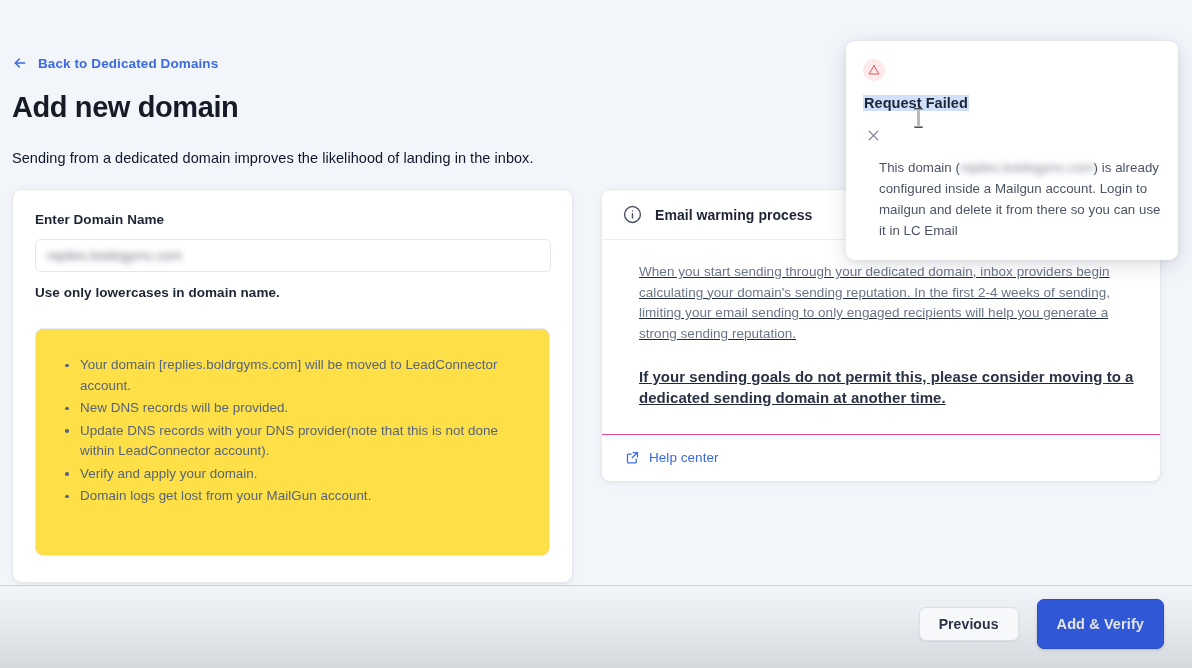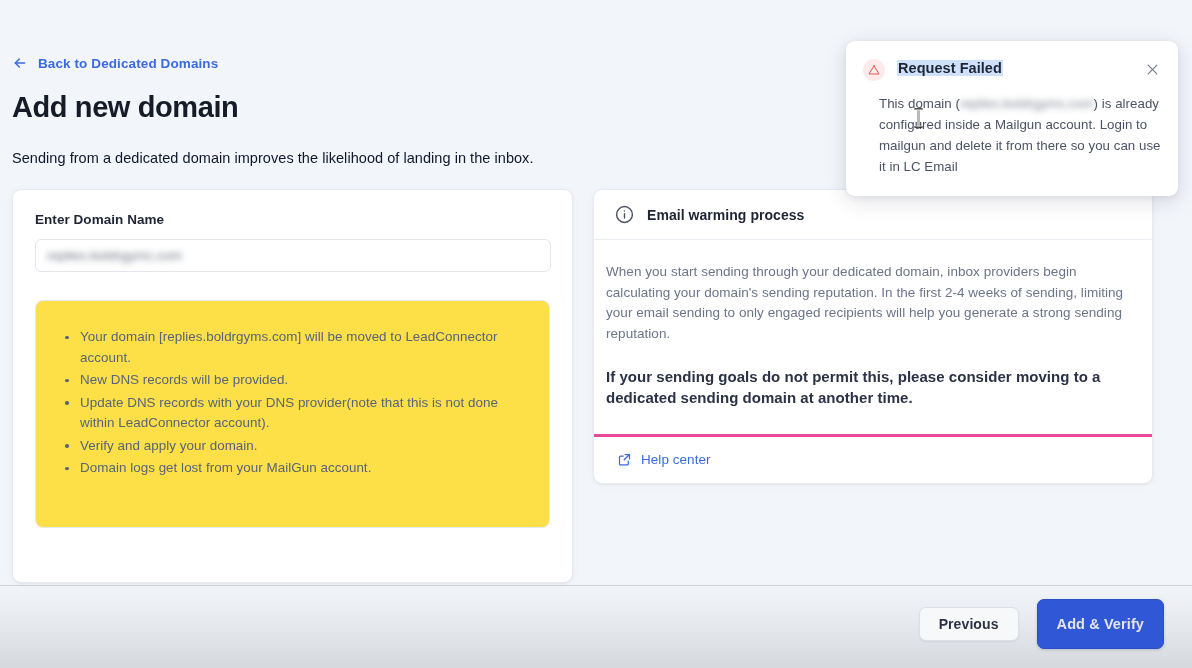--- a/index.html
+++ b/index.html
@@ -71,21 +71,21 @@
     margin-top: 24px;
     font-size: 14.5px;
     line-height: 20px;
     color: #0f172a;
     letter-spacing: .05px;
   }
 
   
   .columns {
     display: flex;
-    gap: 20px;
+    gap: 28px;
     padding: 21px 22px 0 12px;
     align-items: flex-start;
   }
   .col-left  { width: 561px; flex: 0 0 561px; }
   .col-right { width: 560px; flex: 0 0 560px; }
 
   .card {
     background: #ffffff;
     border: 1px solid #e7e9ef;
     border-radius: 9px;
@@ -168,22 +168,23 @@
     border-bottom: 1px solid #eceef3;
   }
   .info-icon { width: 19px; height: 19px; color: #4a5161; flex: 0 0 auto; display:block; }
   .rc-header-title {
     font-size: 14px;
     font-weight: 700;
     color: #1d2433;
     letter-spacing: .05px;
   }
   .rc-body {
-    padding: 22px 22px 26px 12px;
-    border-bottom: 3px solid #ec4899;
+    padding: 22px 22px 26px 37px;
+    border-bottom: 1px solid #ec4899;
+    text-decoration: underline;
   }
   .rc-para {
     font-size: 13.5px;
     line-height: 20.5px;
     color: #6b7589;
     letter-spacing: .04px;
   }
   .rc-para-strong {
     margin-top: 23px;
     font-size: 15px;
@@ -260,20 +261,21 @@
     background: #ffffff;
     border-radius: 9px;
     box-shadow: 0 5px 22px rgba(22,30,54,.13), 0 2px 6px rgba(22,30,54,.07);
     padding: 17px 16px 19px 17px;
     z-index: 50;
   }
   .toast-top {
     display: flex;
     align-items: flex-start;
     gap: 12px;
+    flex-direction: column;
   }
   .toast-badge {
     width: 22px; height: 22px;
     border-radius: 50%;
     background: #fdeaea;
     display: flex; align-items: center; justify-content: center;
     flex: 0 0 auto;
     margin-top: 1px;
   }
   .warn-icon { width: 12px; height: 12px; color: #e25757; display:block; }
@@ -344,20 +346,21 @@
 
       <div class="col-left">
         <div class="card left-card">
 
           <div class="field-label">Enter Domain Name</div>
 
           <div class="domain-input">
             <span class="redacted">replies.boldrgyms.com</span>
           </div>
 
+          <div class="helper-text">Use only lowercases in domain name.</div>
 
           <div class="notice-box">
             <ul class="notice-list">
               <li>Your domain [replies.boldrgyms.com] will be moved to LeadConnector account.</li>
               <li>New DNS records will be provided.</li>
               <li>Update DNS records with your DNS provider(note that this is not done within LeadConnector account).</li>
               <li>Verify and apply your domain.</li>
               <li>Domain logs get lost from your MailGun account.</li>
             </ul>
           </div>

